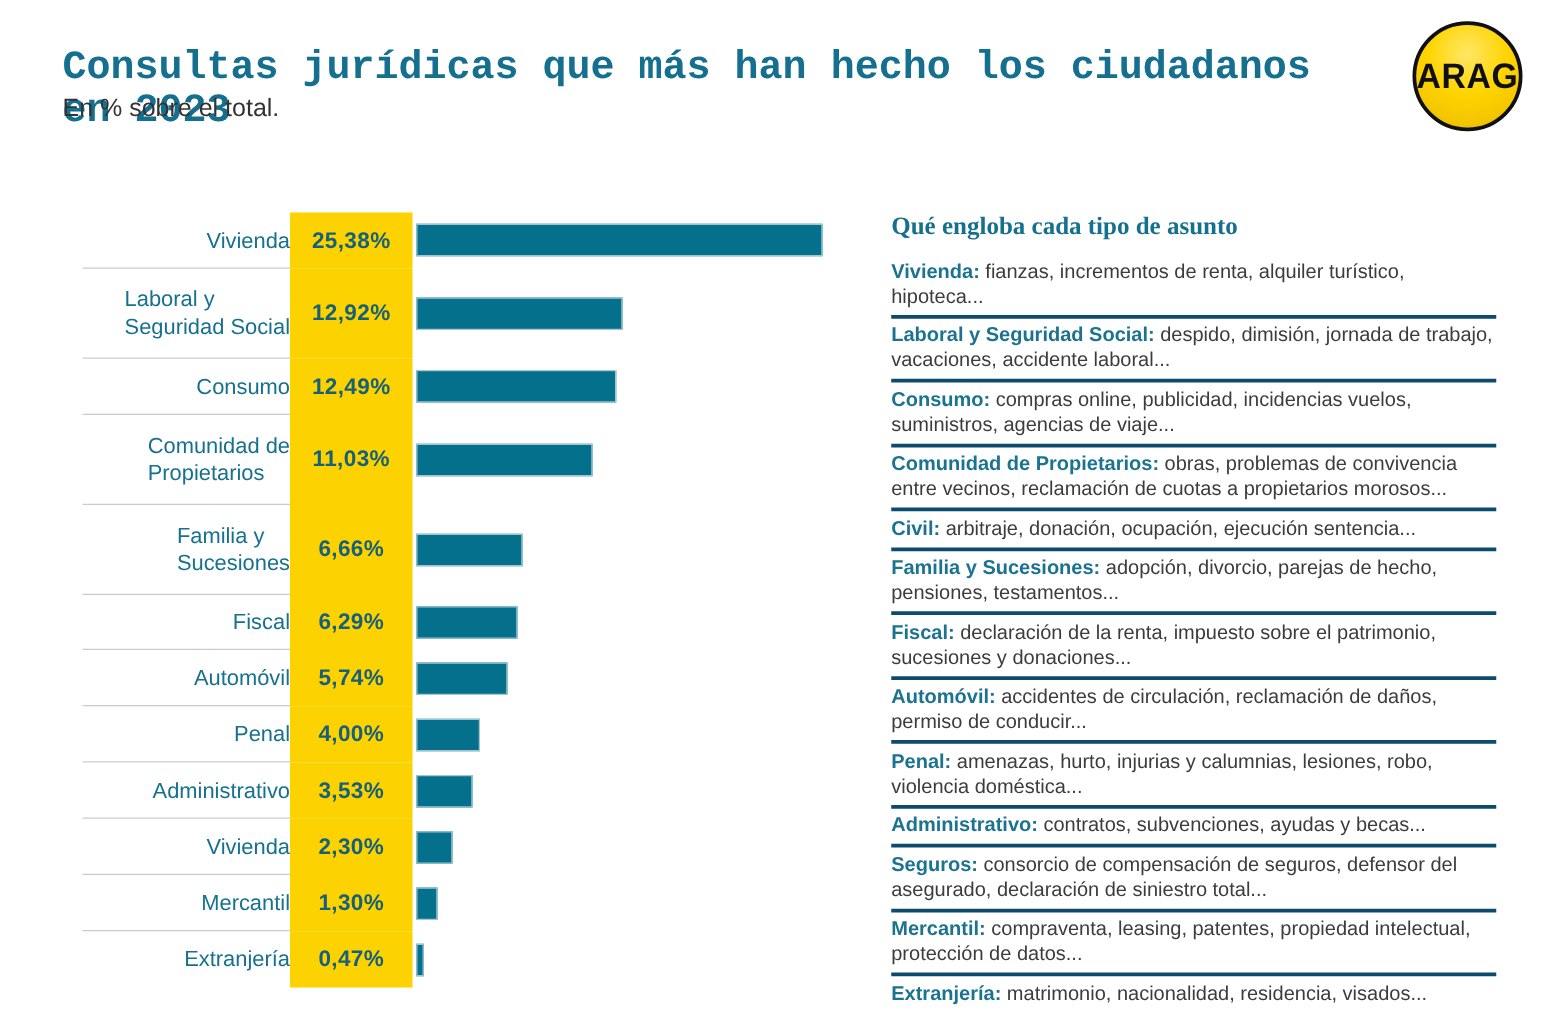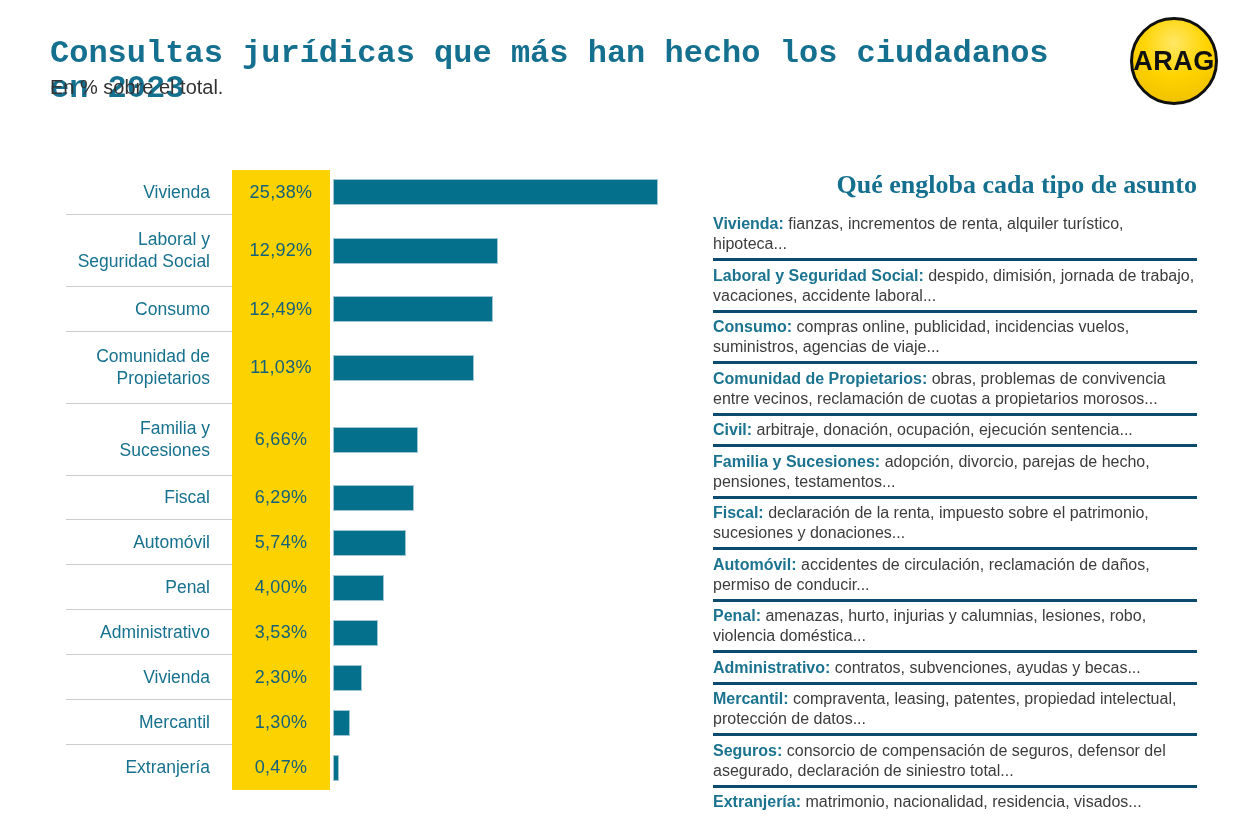--- a/index.html
+++ b/index.html
@@ -41,47 +41,46 @@
 
   
   .chart{
     position:absolute;left:66px;top:170px;width:624px;height:620px;
     display:flex;flex-direction:column;
   }
   .row{display:flex;align-items:stretch;min-height:0;}
   .label-cell{
     width:166px;box-sizing:border-box;
     display:flex;align-items:center;justify-content:flex-end;
-    padding-right:22px;
     color:#16718e;font-size:17.5px;line-height:1.28;
-    text-align:right;white-space:pre-line;
+    text-align:left;white-space:pre-line;
     border-bottom:1px solid #cccccc;
   }
   .row:last-child .label-cell{border-bottom:none;}
   .value-cell{
     width:98px;box-sizing:border-box;
     background:#fcd200;
     display:flex;align-items:center;justify-content:center;
-    color:#17607a;font-weight:normal;font-size:18px;letter-spacing:0.3px;
+    color:#17607a;font-weight:bold;font-size:18px;letter-spacing:0.3px;
   }
   .bar-cell{
     flex:1;display:flex;align-items:center;padding-left:3px;
   }
   .bar{
     height:26px;background:#04708c;border:1px solid #9fc6d2;box-sizing:border-box;
   }
 
   
   .legend{
     position:absolute;left:713px;top:170px;width:484px;
   }
   .legend h2{
     font-family:"Liberation Serif", serif;
-    font-weight:bold;font-size:26px;color:#156f8e;
-    margin:0 0 10px 0;line-height:1.15;text-align:right;
+    font-weight:bold;font-size:20px;color:#156f8e;
+    margin:0 0 10px 0;line-height:1.15;
   }
   .entry{
     font-size:16px;line-height:20px;color:#3c3c3c;
     padding:4.5px 0 4px 0;
     border-bottom:3px solid #0c4a6e;
   }
   .entry:last-child{border-bottom:none;}
   .entry .term{font-weight:bold;color:#1b7390;}
 </style>
 </head>
@@ -235,25 +234,25 @@
 
   <div class="entry">
     <span class="term">Penal:</span><span class="desc"> amenazas, hurto, injurias y calumnias, lesiones, robo, violencia doméstica...</span>
   </div>
 
   <div class="entry">
     <span class="term">Administrativo:</span><span class="desc"> contratos, subvenciones, ayudas y becas...</span>
   </div>
 
   <div class="entry">
+    <span class="term">Seguros:</span><span class="desc"> consorcio de compensación de seguros, defensor del asegurado, declaración de siniestro total...</span>
+  </div>
+
+  <div class="entry">
     <span class="term">Mercantil:</span><span class="desc"> compraventa, leasing, patentes, propiedad intelectual, protección de datos...</span>
-  </div>
-
-  <div class="entry">
-    <span class="term">Seguros:</span><span class="desc"> consorcio de compensación de seguros, defensor del asegurado, declaración de siniestro total...</span>
   </div>
 
   <div class="entry">
     <span class="term">Extranjería:</span><span class="desc"> matrimonio, nacionalidad, residencia, visados...</span>
   </div>
 </div>
   </aside>
 
 </div>
 

